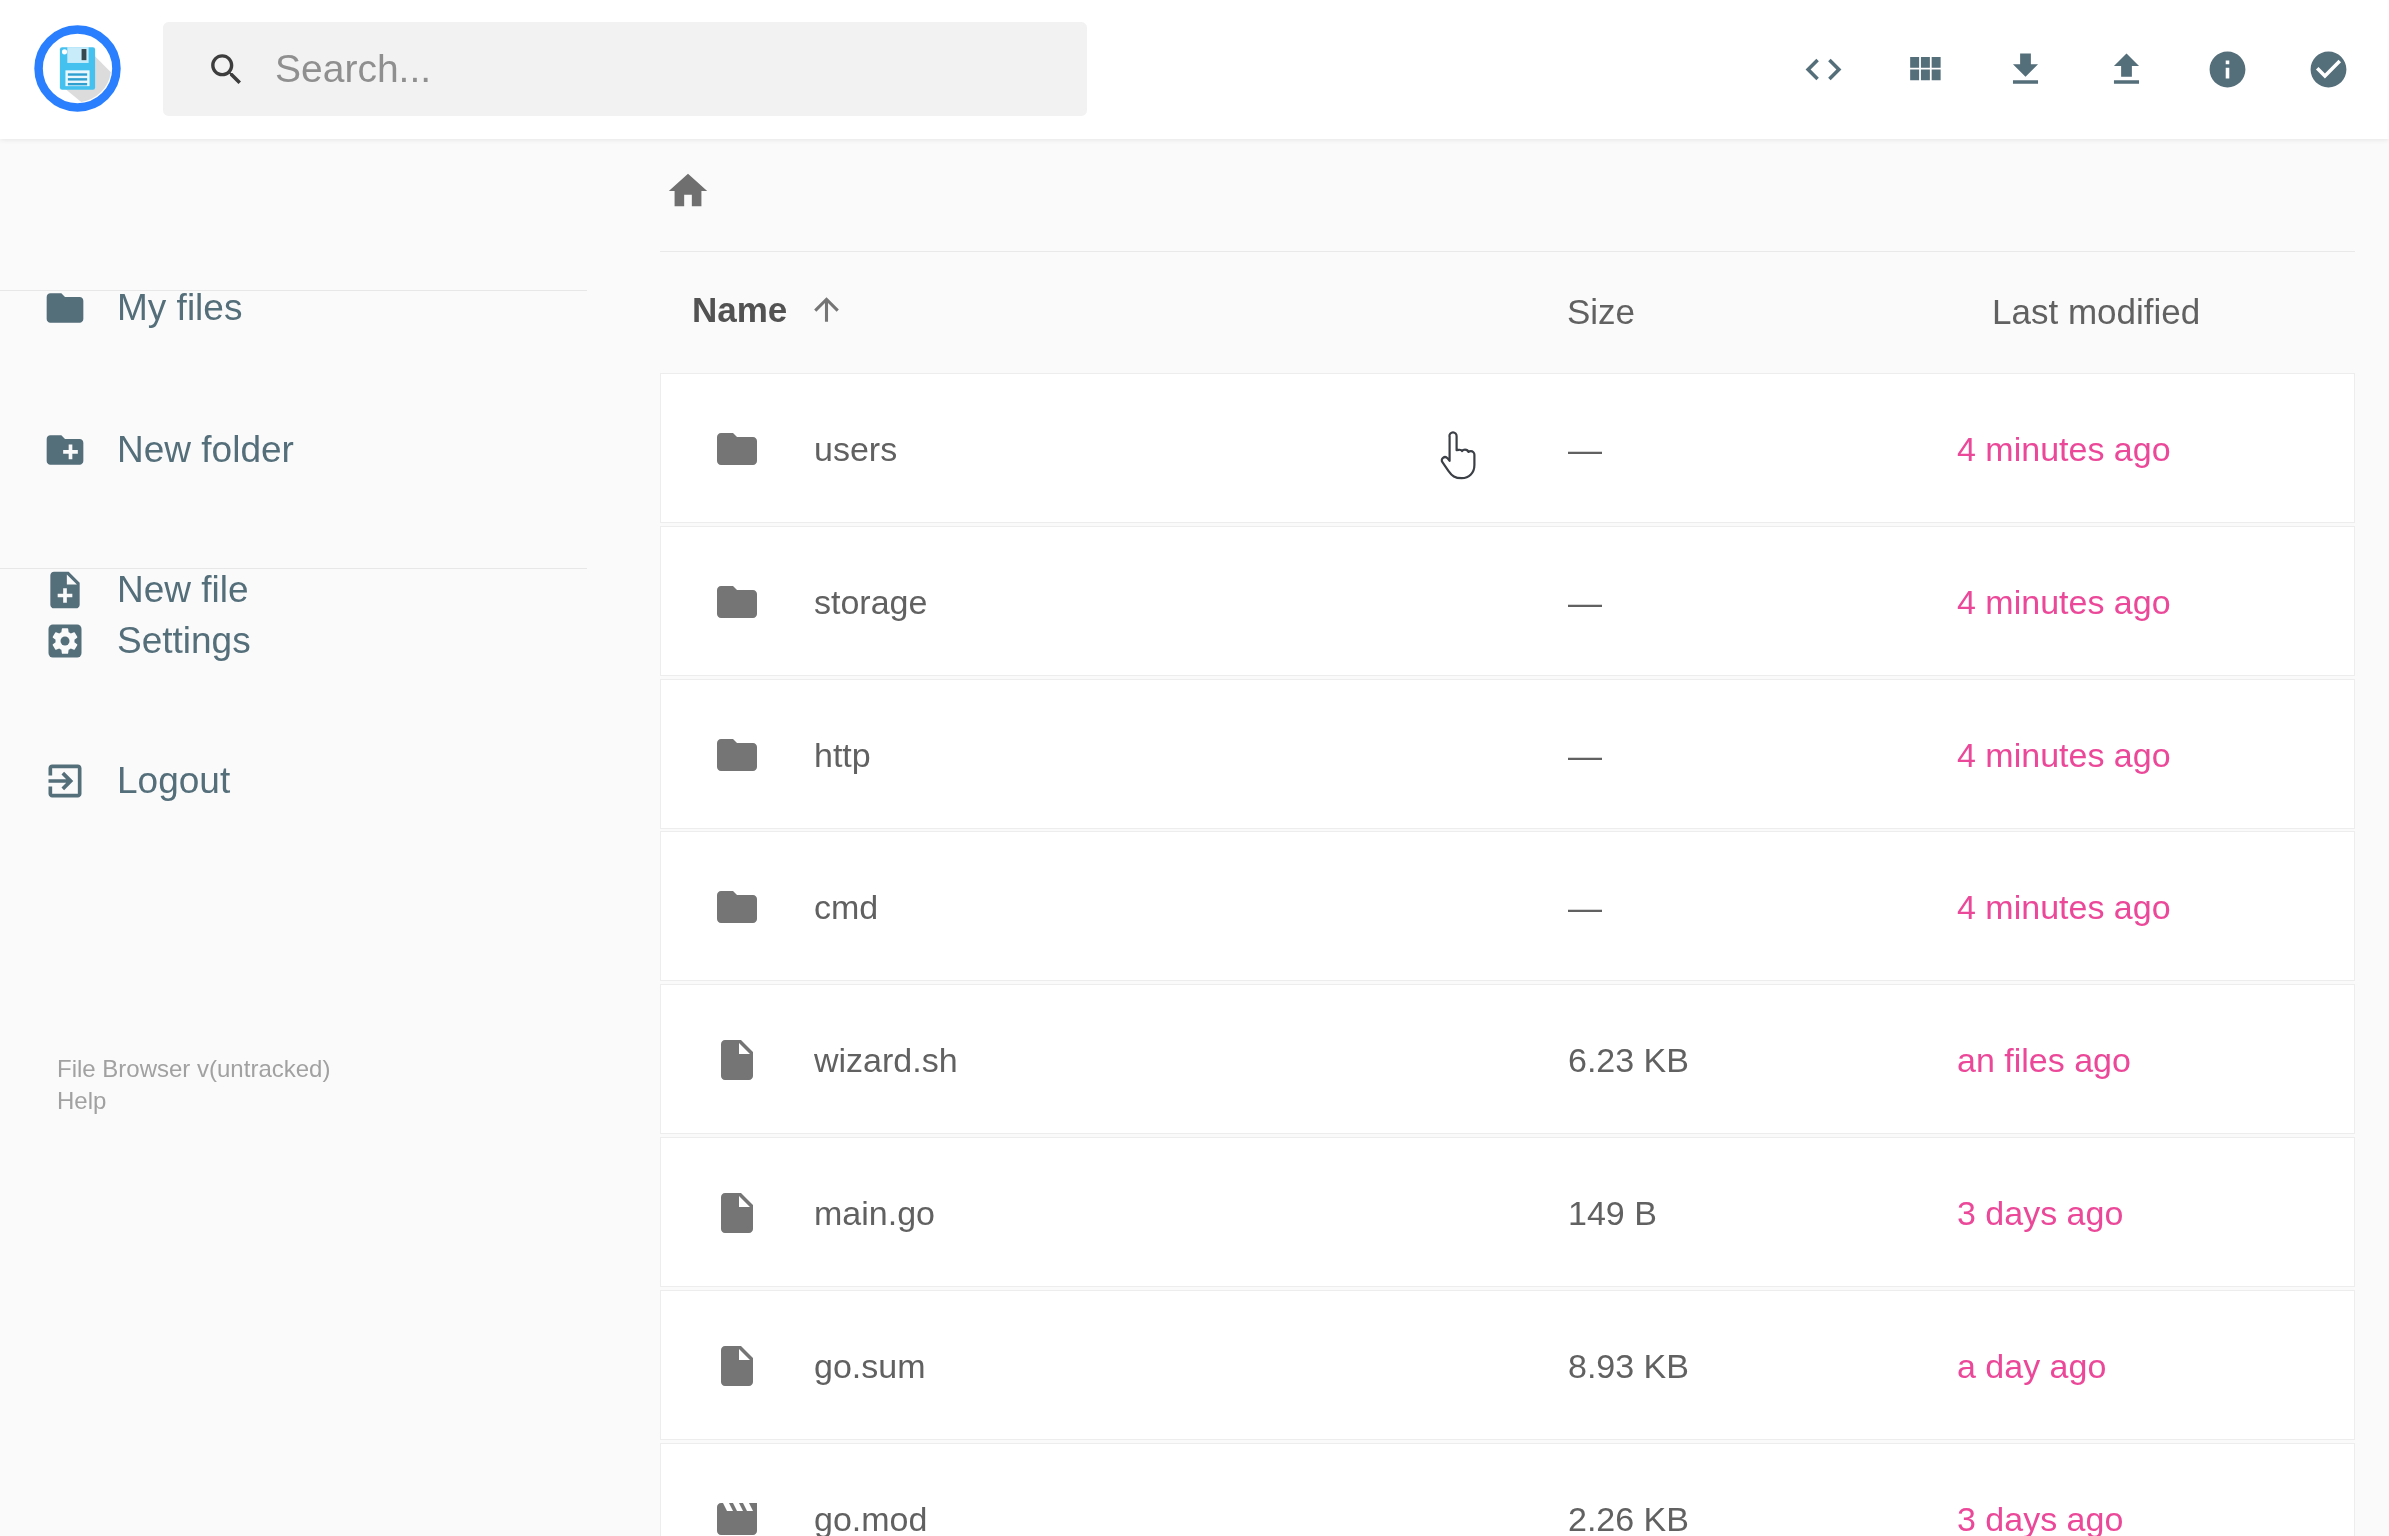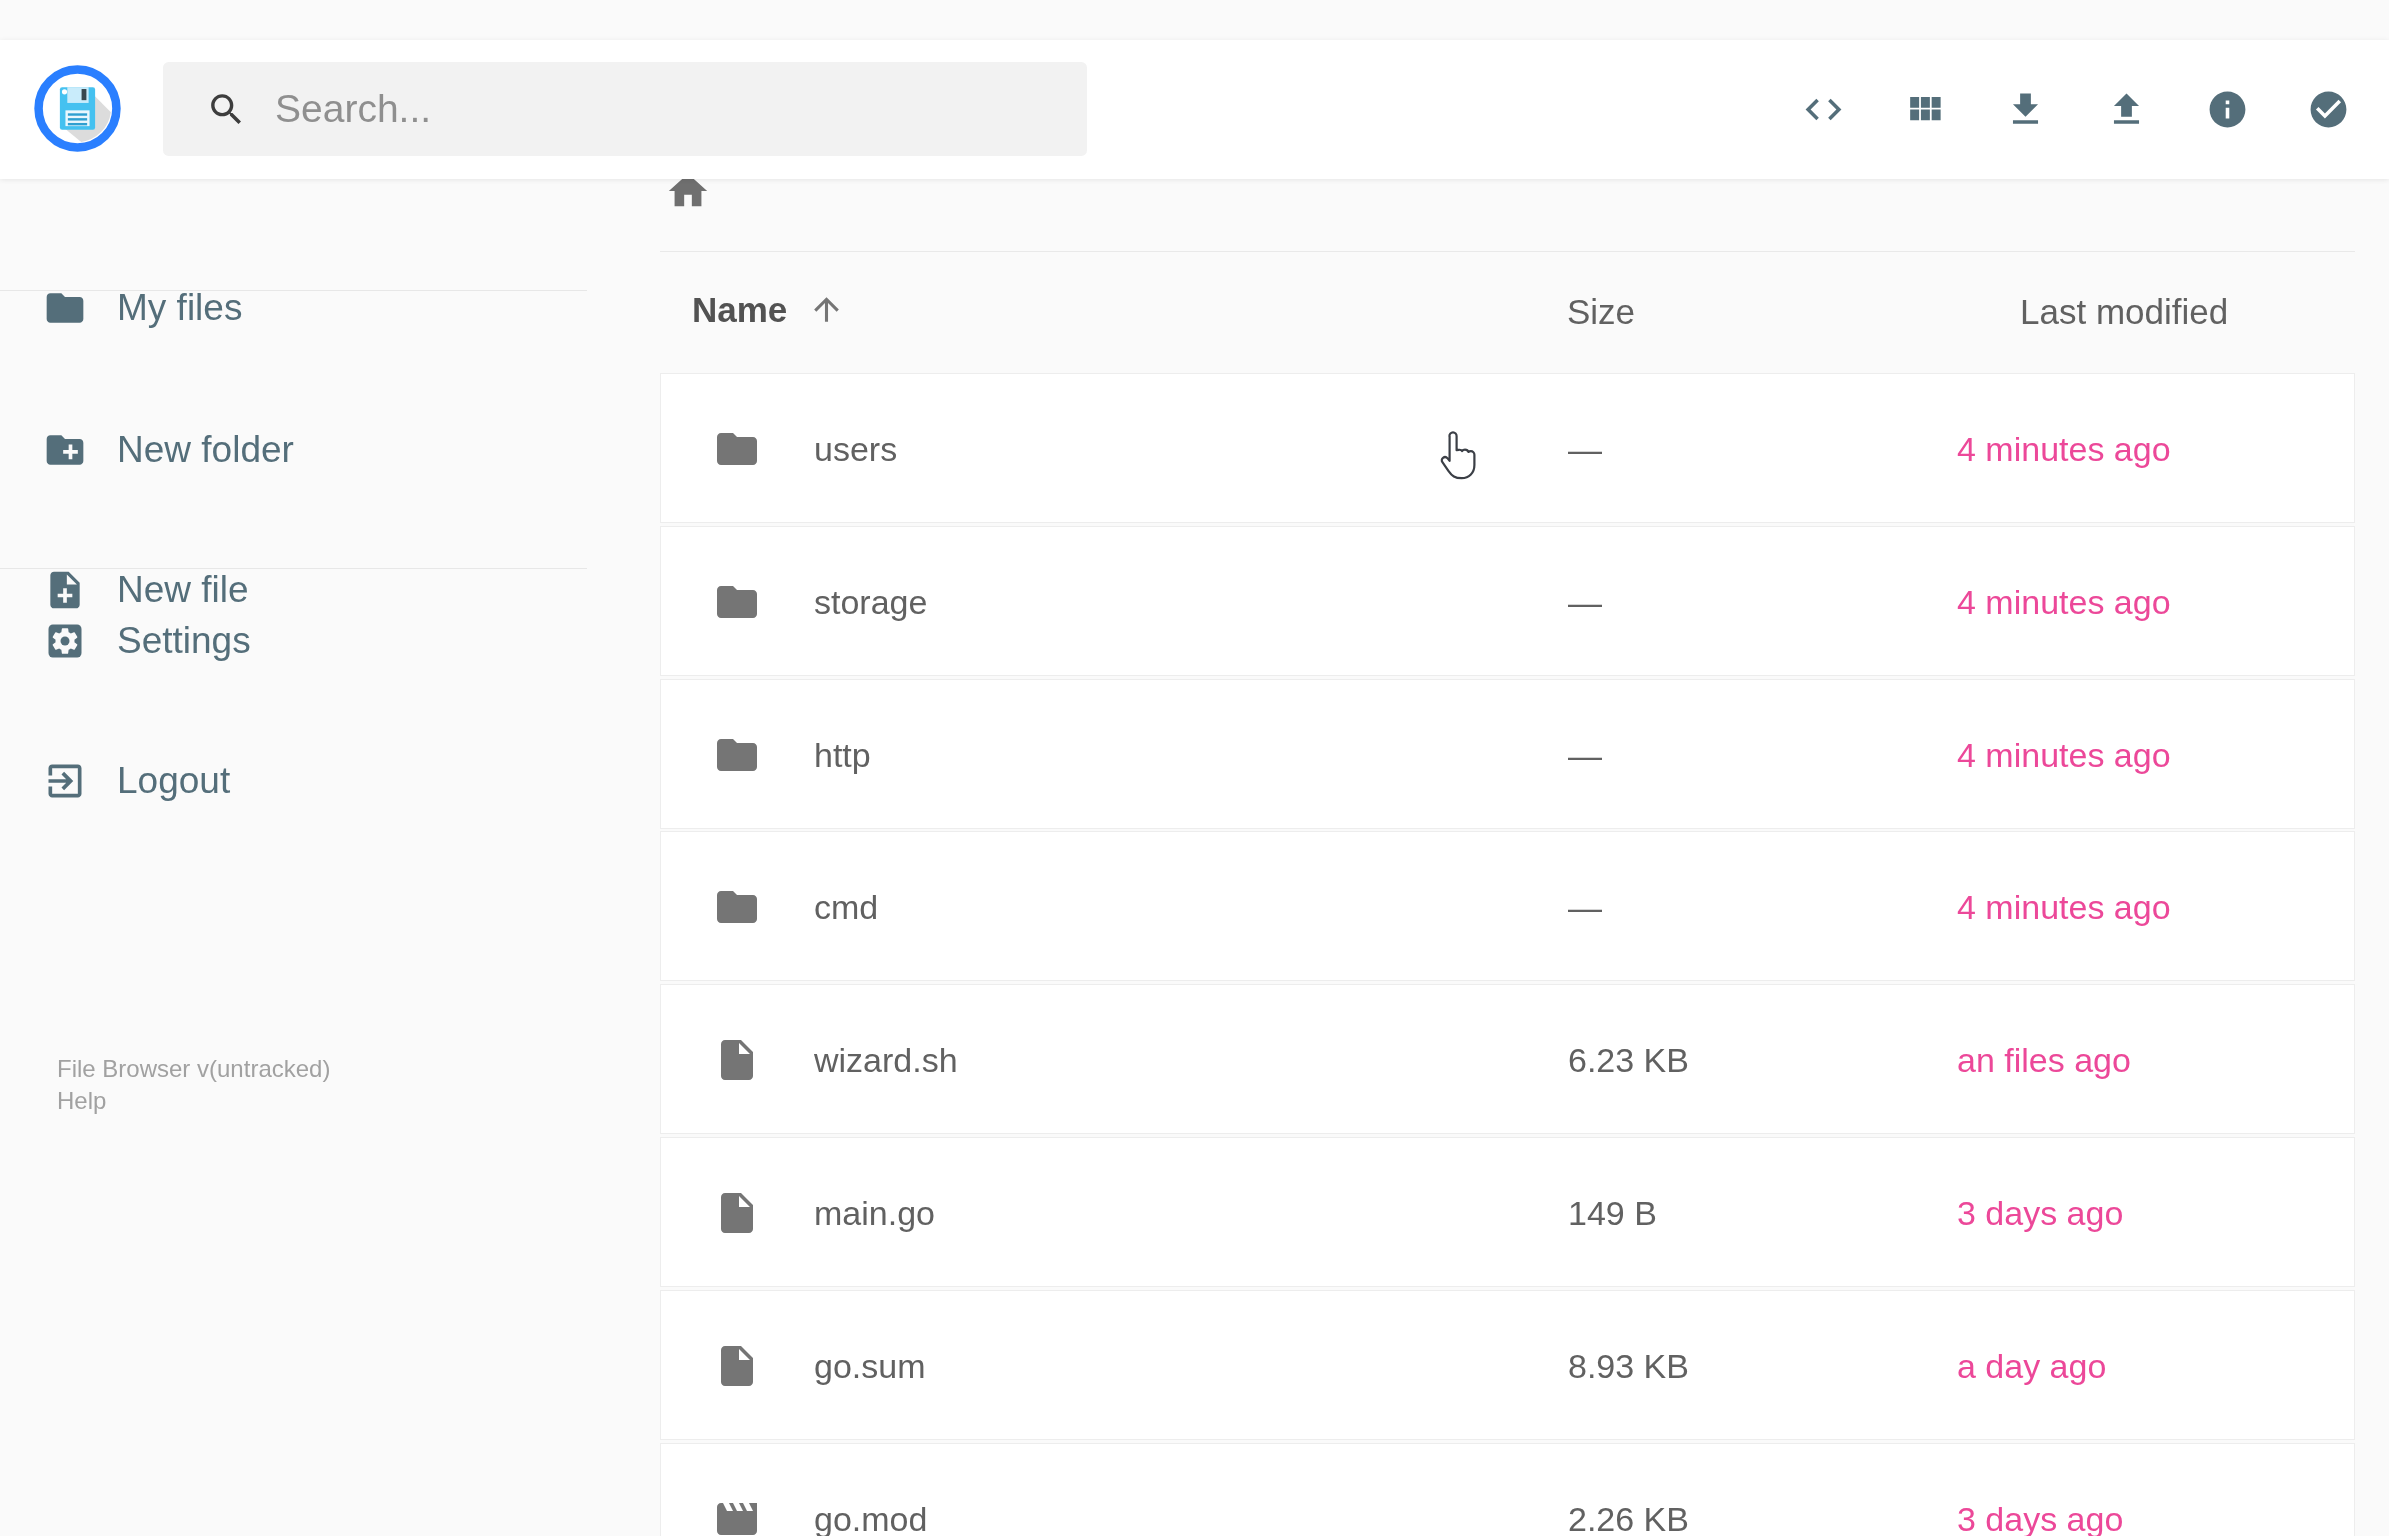--- a/index.html
+++ b/index.html
@@ -8,21 +8,21 @@
     position:relative; overflow:hidden;
     background:#fafafa;
     font-family:"Liberation Sans", sans-serif;
     color:#616161;
   }
   svg { display:block; }
 
   
   .topbar {
     position:absolute; left:0; top:0; width:2389px; height:139px;
-    background:#ffffff; box-shadow:0 0.9px 5.6px rgba(0,0,0,.10); z-index:5;margin-top:40px;
+    background:#ffffff; box-shadow:0 0.9px 5.6px rgba(0,0,0,.10); z-index:5;
   }
   .logo { position:absolute; left:33px; top:24px; width:89px; height:89px; cursor:pointer; }
   .search {
     position:absolute; left:163px; top:22px; width:924px; height:94px;
     background:#f2f2f2; border-radius:5.6px;
     display:flex; align-items:center; padding-left:43px; gap:28px;
   }
   .search input {
     border:none; outline:none; background:transparent;
     font-family:"Liberation Sans", sans-serif;
@@ -55,21 +55,21 @@
 
   .list-header { position:absolute; left:660px; top:273px; width:1695px; height:83px; }
   .list-header .hname {
     position:absolute; left:32px; top:16.7px; display:flex; align-items:center; gap:20.4px;
     font-size:35px; font-weight:bold; color:#525252; cursor:pointer;text-align:right;
   }
   .list-header .hsize, .list-header .hmod {
     position:absolute; top:19.4px; font-size:35px; color:#616161; cursor:pointer;
   }
   .list-header .hsize { left:907px; }
-  .list-header .hmod  { left:1360px;text-align:center; }
+  .list-header .hmod  { left:1332px;text-align:center; }
   .sort-arrow { width:37px; height:37px; }
 
   .rows { position:absolute; left:660px; top:373px; width:1695px; }
   .row {
     position:relative; height:150px; margin-bottom:2.8px;
     background:#ffffff; border:0.9px solid #ededed; cursor:pointer;
   }
   .row .ficon { position:absolute; left:52px; top:51px; width:48px; height:48px; }
   .row .fname { position:absolute; left:153px; top:56px; font-size:34px; color:#616161; }
   .row .fsize { position:absolute; left:907px; top:56px; font-size:34px; color:#616161; }

